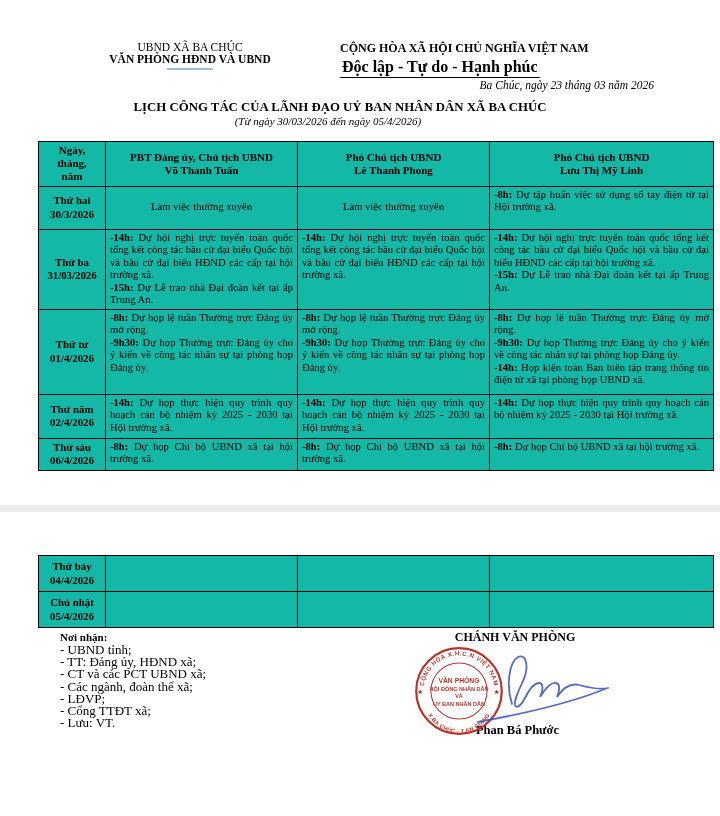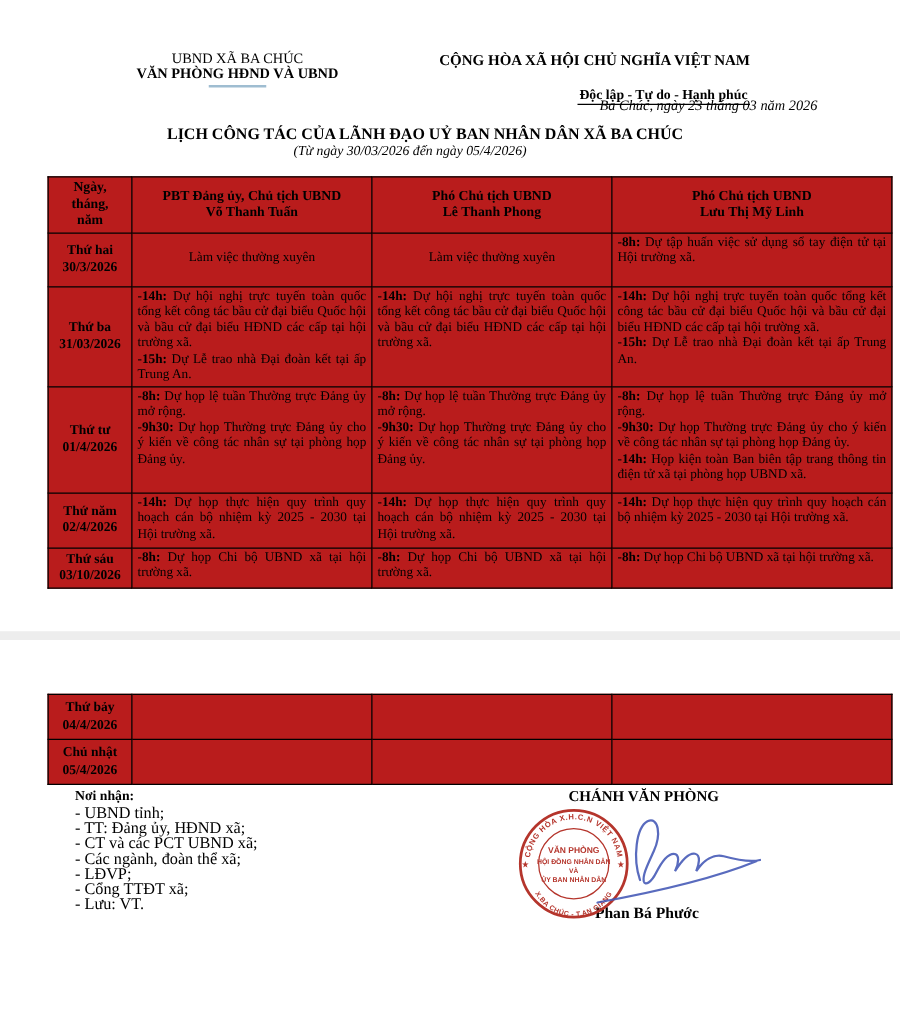--- a/index.html
+++ b/index.html
@@ -10,35 +10,35 @@
     color:#000;
   }
   .page { position:relative; width:720px; height:816px; background:#fff; overflow:hidden; }
 
   
   .org-block { position:absolute; top:41px; left:60px; width:260px; text-align:center; }
   .org-line1 { font-size:11.5px; }
   .org-line2 { font-size:11.5px; font-weight:bold; }
   .org-underline { width:46px; height:2px; background:#9fbdd1; margin:3px auto 0 auto; }
 
-  .national-block { position:absolute; top:41px; left:340px; width:260px; text-align:right; }
+  .national-block { position:absolute; top:41px; left:340px; width:260px; text-align:left; }
   .national-line1 { font-size:12px; font-weight:bold; }
-  .national-line2 { font-size:11px; font-weight:bold; display:inline-block;
-                    border-bottom:1.4px solid #000; padding:1px 2px 1px 2px; margin-top:13px; }
+  .national-line2 { font-size:16px; font-weight:bold; display:inline-block;
+                    border-bottom:1.4px solid #000; padding:1px 2px 1px 2px; margin-top:1px; }
 
   .place-date { position:absolute; top:79px; right:66px; font-size:11.5px; font-style:italic; }
 
   .doc-title { position:absolute; top:100px; left:0; width:680px; text-align:center;
                font-size:12.8px; font-weight:bold; }
   .doc-subtitle { position:absolute; top:115px; left:0; width:656px; text-align:center;
                   font-size:11px; font-style:italic; }
 
   
   table.doc-table { border-collapse:collapse; table-layout:fixed; width:675px;
-                    border:1.5px solid #000; background:#b91c1c; }
+                    border:1.5px solid #000; background:#14b8a6; }
   .doc-table td, .doc-table th { border:1px solid #000; }
 
   .sched-wrap  { position:absolute; top:141px; left:38px; }
   .weekend-wrap{ position:absolute; top:555px; left:38px; }
 
   .doc-table th { font-size:11px; font-weight:bold; text-align:center; vertical-align:middle;
                   padding:2px 3px; line-height:1.2; }
   .doc-table thead tr { height:44px; }
 
   .doc-table td { font-size:10.6px; vertical-align:top; padding:2px 4px;
@@ -180,21 +180,21 @@
             <td>
               <div class="item"><b>-14h:</b> Dự họp thực hiện quy trình quy hoạch cán bộ nhiệm kỳ 2025 - 2030 tại Hội trường xã.</div>
             </td>
             <td>
               <div class="item"><b>-14h:</b> Dự họp thực hiện quy trình quy hoạch cán bộ nhiệm kỳ 2025 - 2030 tại Hội trường xã.</div>
             </td>
           </tr>
           <tr>
             <td class="day-cell">
               <div>Thứ sáu</div>
-              <div>03/10/2026</div>
+              <div>06/4/2026</div>
             </td>
             <td>
               <div class="item"><b>-8h:</b> Dự họp Chi bộ UBND xã tại hội trường xã.</div>
             </td>
             <td>
               <div class="item"><b>-8h:</b> Dự họp Chi bộ UBND xã tại hội trường xã.</div>
             </td>
             <td>
               <div class="item"><b>-8h:</b> Dự họp Chi bộ UBND xã tại hội trường xã.</div>
             </td>

